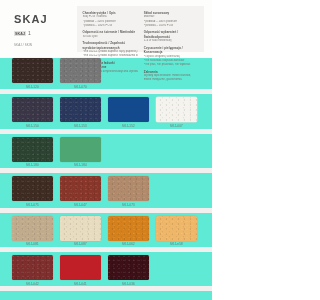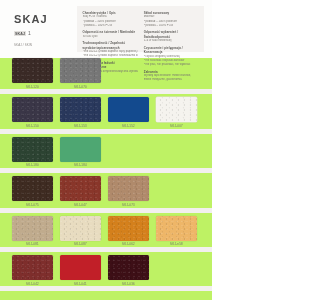--- a/index.html
+++ b/index.html
@@ -11,21 +11,21 @@
     height: 300px;
     background: #ffffff;
     font-family: "Liberation Sans", sans-serif;
     overflow: hidden;
     position: relative;
   }
   .page {
     position: relative;
     width: 212px;
     height: 300px;
-    background: #bef264;
+    background: #5eead4;
   }
 
   
   .header {
     position: relative;
     height: 58px;
     display: flex;
     background: #fdfdfc;
   }
   .brand-block {

